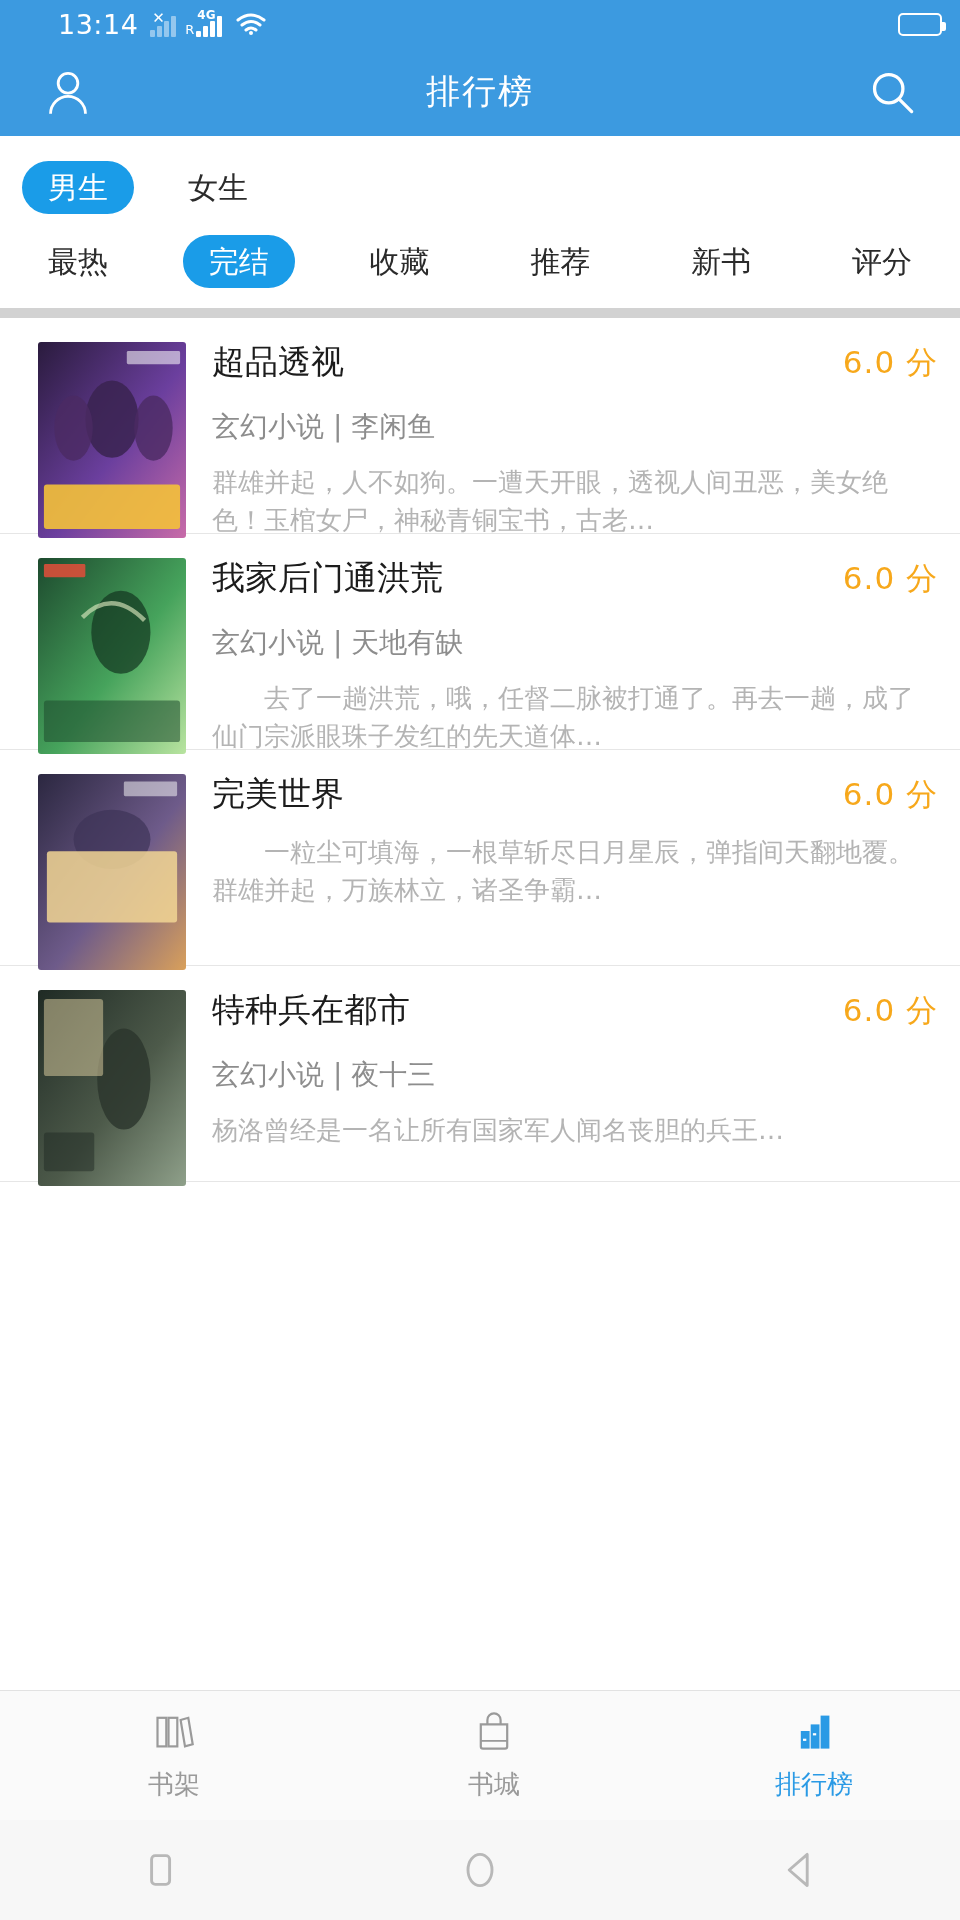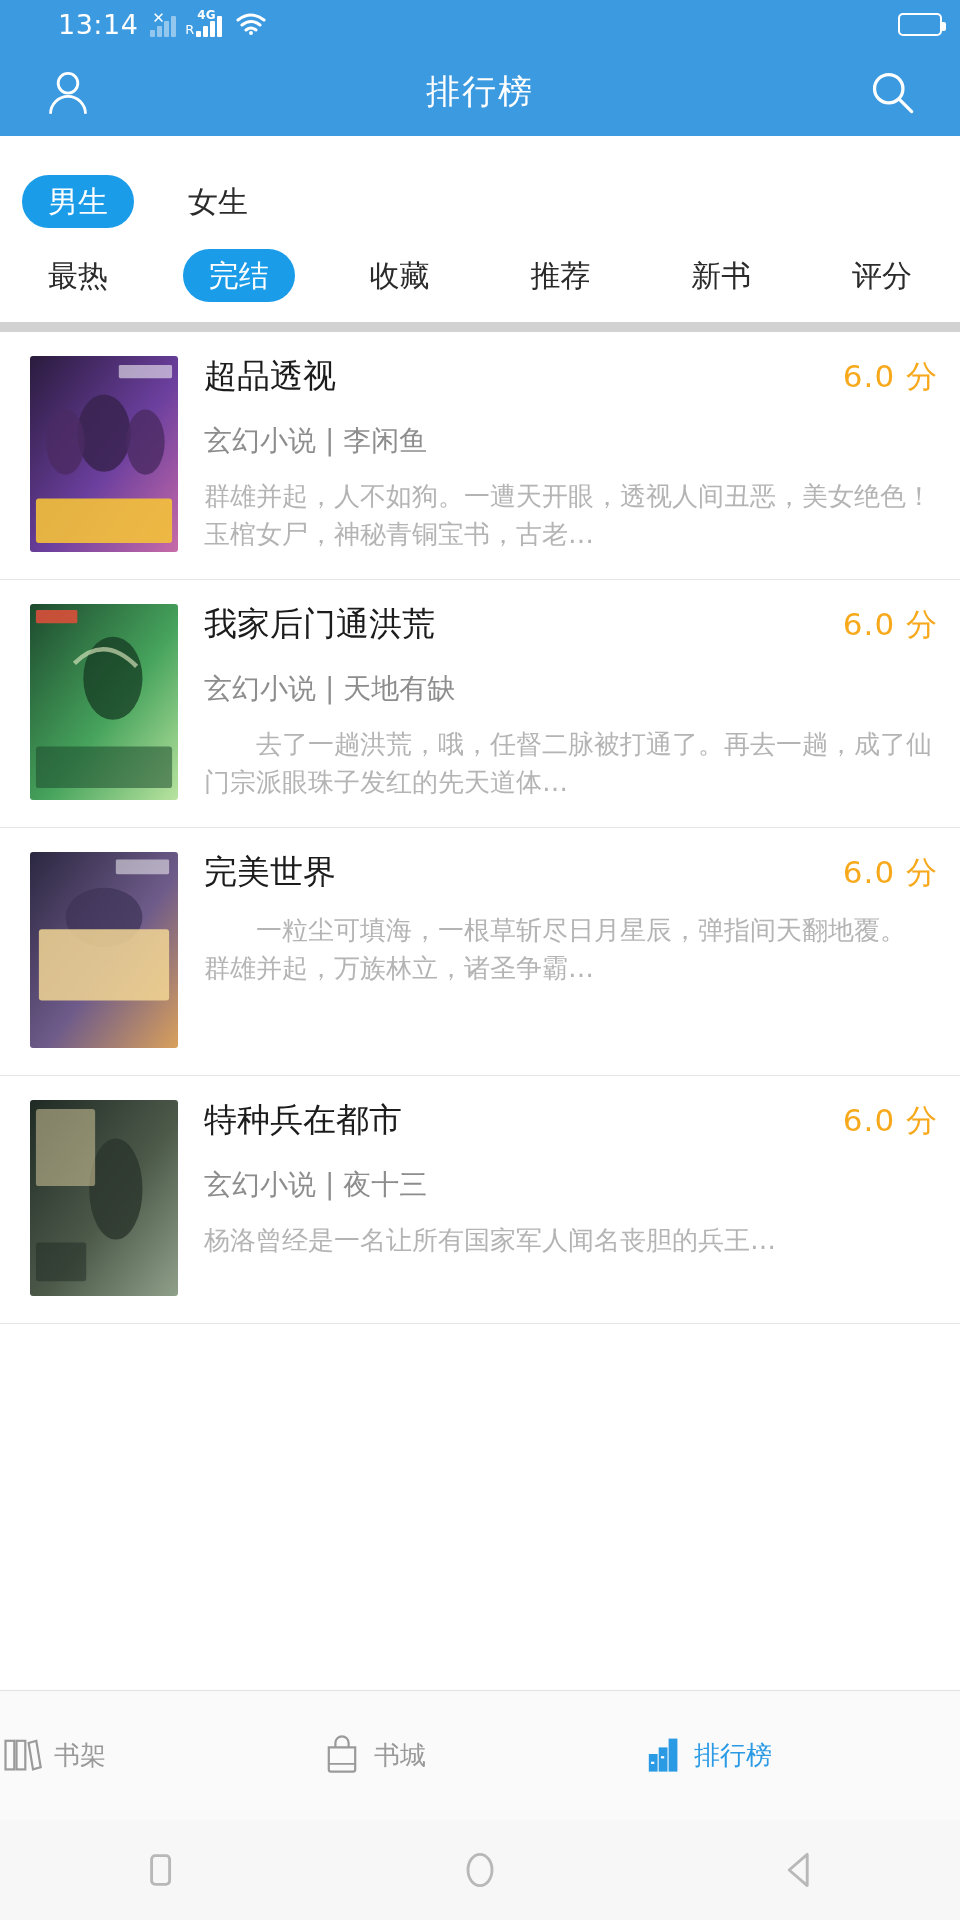--- a/index.html
+++ b/index.html
@@ -33,58 +33,58 @@
 
   
   .appbar {
     height:88px; background:#3c9ae0; display:flex; align-items:center;
     padding:0 40px; flex:0 0 88px;
   }
   .appbar-title { flex:1; text-align:center; color:#fff; font-size:34px; letter-spacing:2px;}
   .icon-btn { width:56px; height:56px; display:flex; align-items:center; justify-content:center; }
 
   
-  .filters { background:#fff; padding: 28px 0 10px 0; flex:0 0 auto; }
+  .filters { background:#fff; padding: 14px 0 10px 0; flex:0 0 auto; }
   .filter-row { display:flex; align-items:center; height:74px; padding-left:22px; }
   .chip {
     font-size:30px; color:#2b2b2b; padding:10px 26px; border-radius:36px;
     white-space:nowrap; line-height:1.1;
   }
   .chip.active { background:#1a9ce8; color:#fff; }
   .row1 .chip { margin-right:28px; }
   .row2 { justify-content:space-between; padding:0 22px; }
   .row2 .chip { }
   .row3 .chip { margin-right:30px; }
 
   .sep { height:10px; background:#d2d2d2; flex:0 0 10px; }
 
   
   .list { flex:1 1 auto; overflow:hidden; background:#fff; }
   .book {
-    display:flex; padding:24px 22px 22px 30px; border-bottom:1px solid #e6e6e6;
-    height:248px;
+    display:flex; padding:24px 22px 22px 38px; border-bottom:1px solid #e6e6e6;
+    height:216px;
   }
   .cover { width:148px; height:196px; flex:0 0 148px; border-radius:3px; overflow:hidden; position:relative; }
   .cover svg { display:block; width:100%; height:100%; }
   .binfo { flex:1; padding-left:26px; min-width:0; position:relative; }
   .btop { display:flex; align-items:flex-start; }
   .btitle { font-size:33px; color:#1c1c1c; font-weight:400; flex:1; line-height:1.2; }
   .bscore { font-size:31px; color:#f7a81b; white-space:nowrap; padding-left:16px; letter-spacing:1px;}
   .bmeta { font-size:28px; color:#8d8d8d; margin-top:24px; }
   .bdesc {
     font-size:26px; color:#b4b4b4; line-height:1.45; margin-top:18px;
     overflow:hidden;
   }
 
   
   .bottomnav {
     height:130px; flex:0 0 130px; background:#fafafa; border-top:1px solid #e2e2e2;
     display:flex; align-items:center;
   }
-  .navitem { flex:1; display:flex; flex-direction:row; align-items:center; gap:10px; }
+  .navitem { flex:1; display:flex; flex-direction:column; align-items:center; gap:10px;padding-left:28px; }
   .navlabel { font-size:26px; color:#9a9a9a; }
   .navitem.active .navlabel { color:#2a9ae5; }
 
   
   .androidbar { height:100px; flex:0 0 100px; background:#f7f7f7; display:flex; align-items:center; }
   .akey { flex:1; display:flex; align-items:center; justify-content:center; }
 </style>
 </head>
 <body>
 

